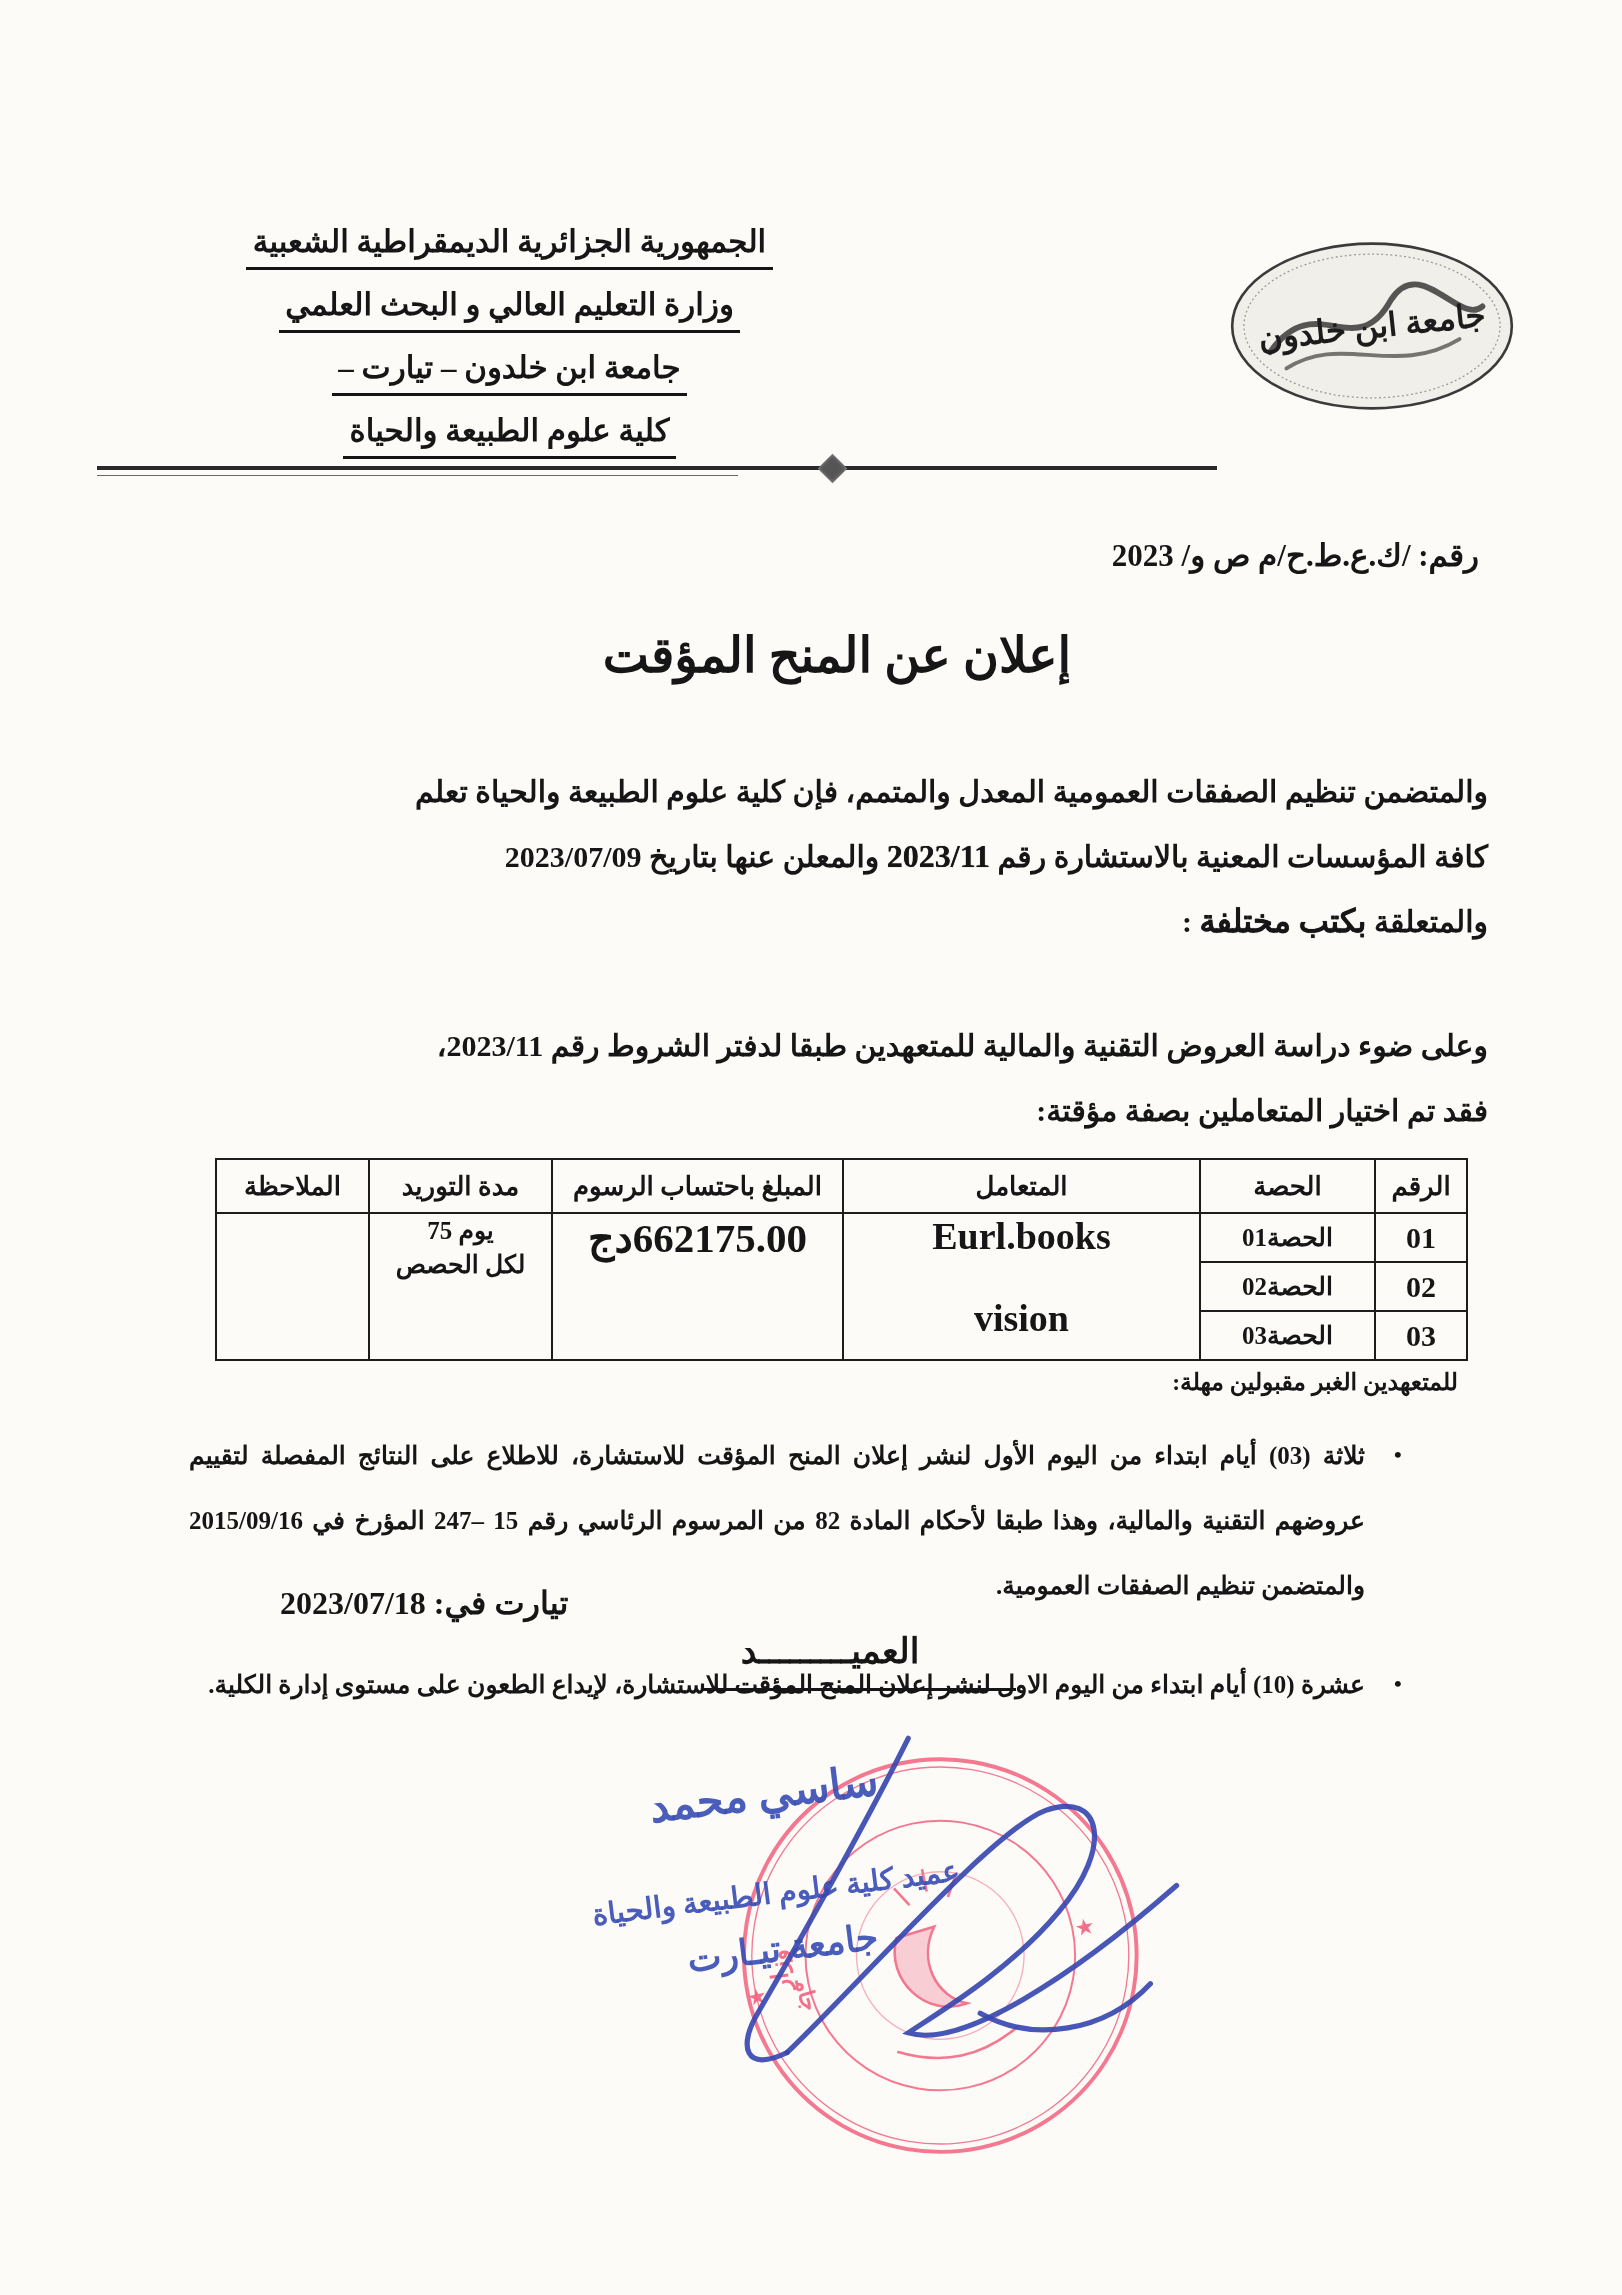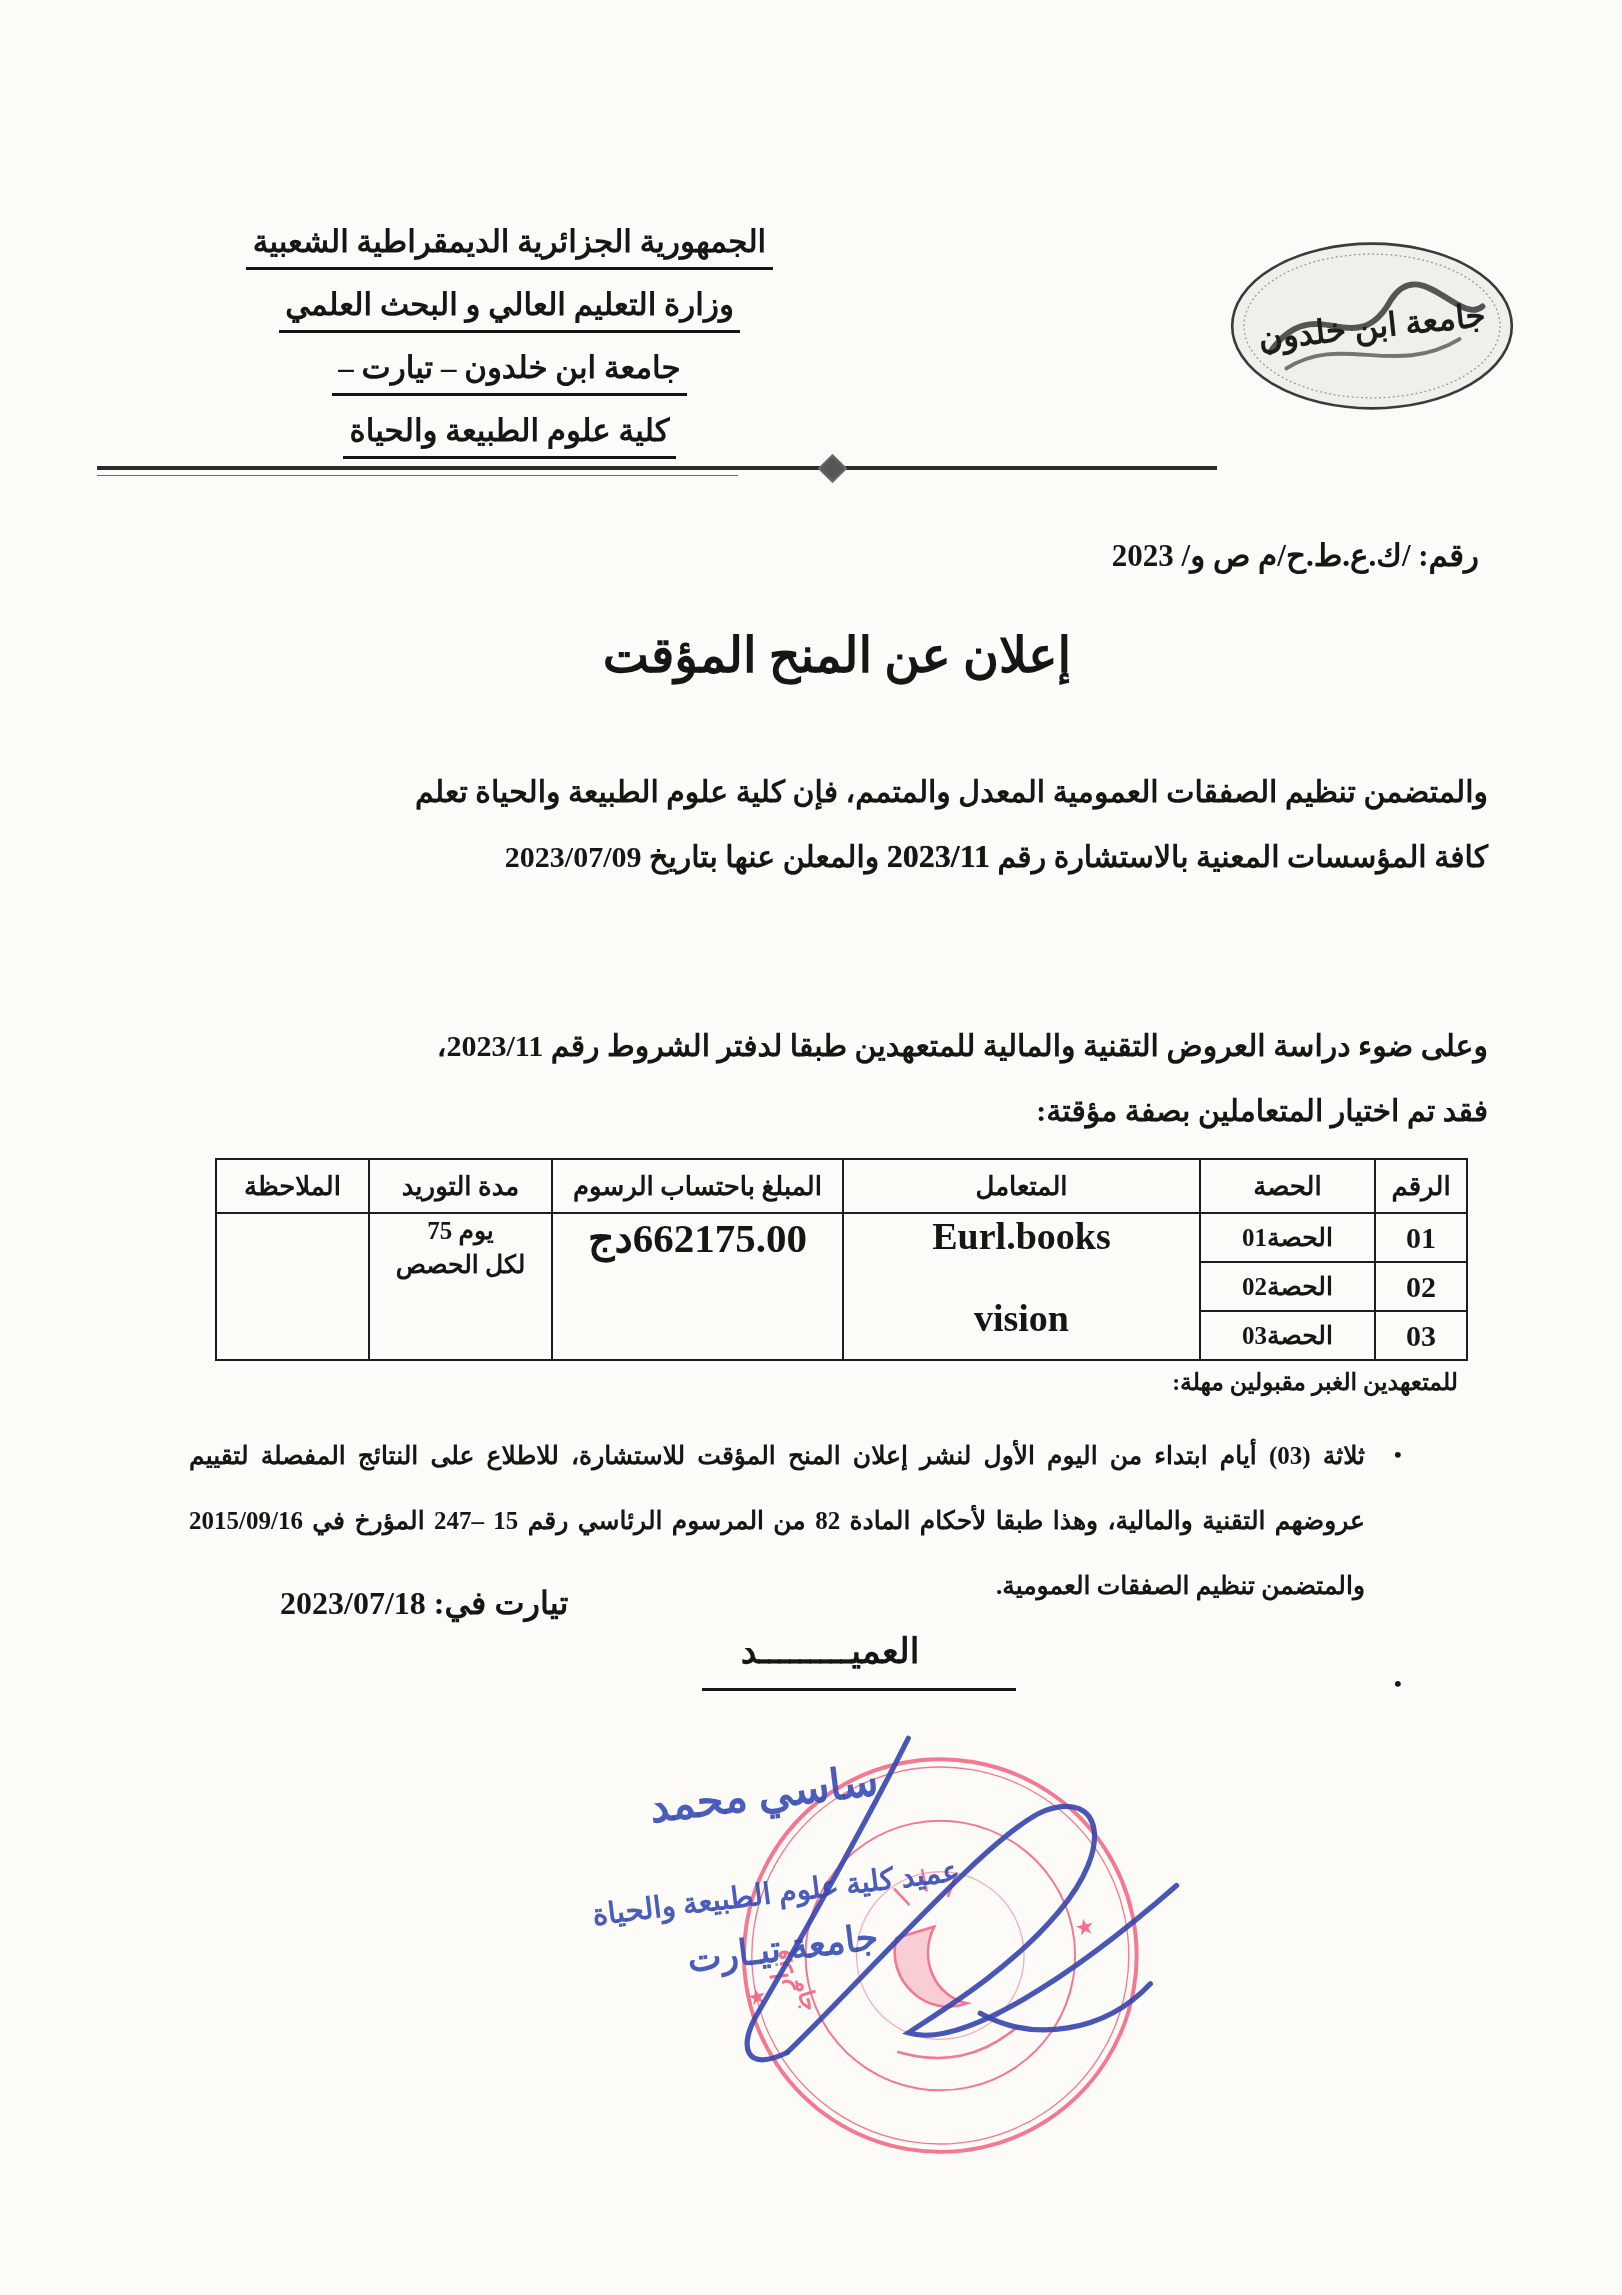--- a/index.html
+++ b/index.html
@@ -104,20 +104,21 @@
     <span class="diamond"></span>
   </div>
 
   <div class="ref-line">رقم:   /ك.ع.ط.ح/م ص و/ 2023</div>
 
   <h1 class="doc-title">إعلان عن المنح المؤقت</h1>
 
   <div class="para intro">
     <div class="pline">والمتضمن تنظيم الصفقات العمومية المعدل والمتمم، فإن كلية علوم الطبيعة والحياة  تعلم</div>
     <div class="pline"><span>كافة المؤسسات المعنية بالاستشارة رقم </span><span class="b-heavy">2023/11</span><span> والمعلن عنها بتاريخ 2023/07/09</span></div>
+    <div class="pline"><span>والمتعلقة </span><span class="b-heavy">بكتب مختلفة</span><span> :</span></div>
   </div>
 
   <div class="para selection">
     <div class="pline">وعلى ضوء دراسة العروض التقنية والمالية للمتعهدين طبقا لدفتر الشروط رقم 2023/11،</div>
     <div class="pline">فقد تم اختيار المتعاملين بصفة مؤقتة:</div>
   </div>
 
   <table class="award">
     <colgroup>
       <col style="width:92px">
@@ -165,20 +166,21 @@
 
   <div class="deadline-note">للمتعهدين الغبر مقبولين مهلة:</div>
 
   <div class="bullets">
     <div class="bullet">
       <span class="dot">•</span>
       <span>ثلاثة (03) أيام ابتداء من اليوم الأول لنشر إعلان المنح المؤقت للاستشارة، للاطلاع على النتائج المفصلة لتقييم عروضهم التقنية والمالية، وهذا طبقا لأحكام المادة 82 من المرسوم الرئاسي رقم 15 –247 المؤرخ في 2015/09/16 والمتضمن تنظيم الصفقات العمومية.</span>
     </div>
     <div class="bullet">
       <span class="dot">•</span>
+      <span>عشرة (10) أيام ابتداء من اليوم الاول لنشر إعلان المنح المؤقت للاستشارة، لإيداع الطعون على مستوى إدارة الكلية.</span>
     </div>
   </div>
 
   <div class="date-line">تيارت في: 2023/07/18</div>
 
   <div class="dean">العميـــــــــد</div>
   <div class="dean-underline"></div>
 
   <div class="blue-stamp">
     <div class="stamp-name">ساسي محمد</div>

